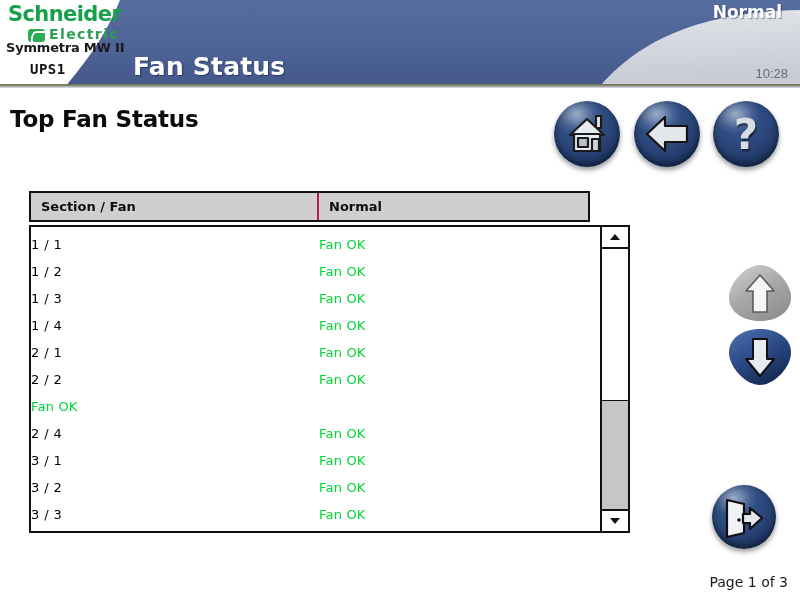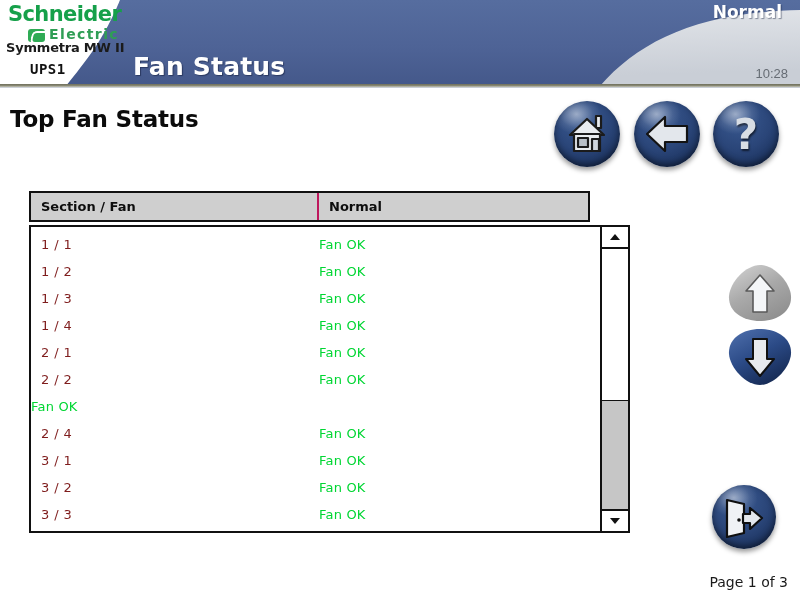--- a/index.html
+++ b/index.html
@@ -205,22 +205,21 @@
     overflow: hidden;
   }
   .trow {
     display: flex;
     height: 27px;
     align-items: center;
     font-size: 13px;
   }
   .cell-sec {
     width: 288px;
-    padding-left: 10px;
-    color: #7f1d1d;
+    color: #000000;
     box-sizing: border-box;
     letter-spacing: 0.4px;
   }
   .cell-stat {
     color: #00d633;
     letter-spacing: 0.2px;
   }
 
   
   #scrollbar {

